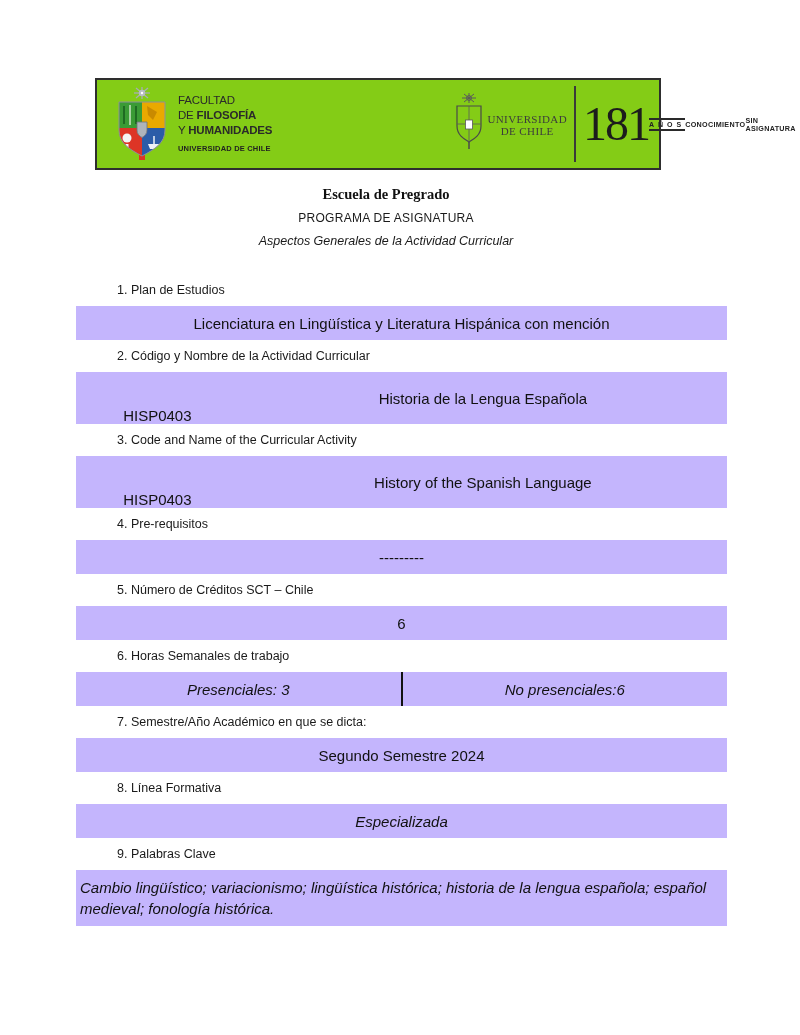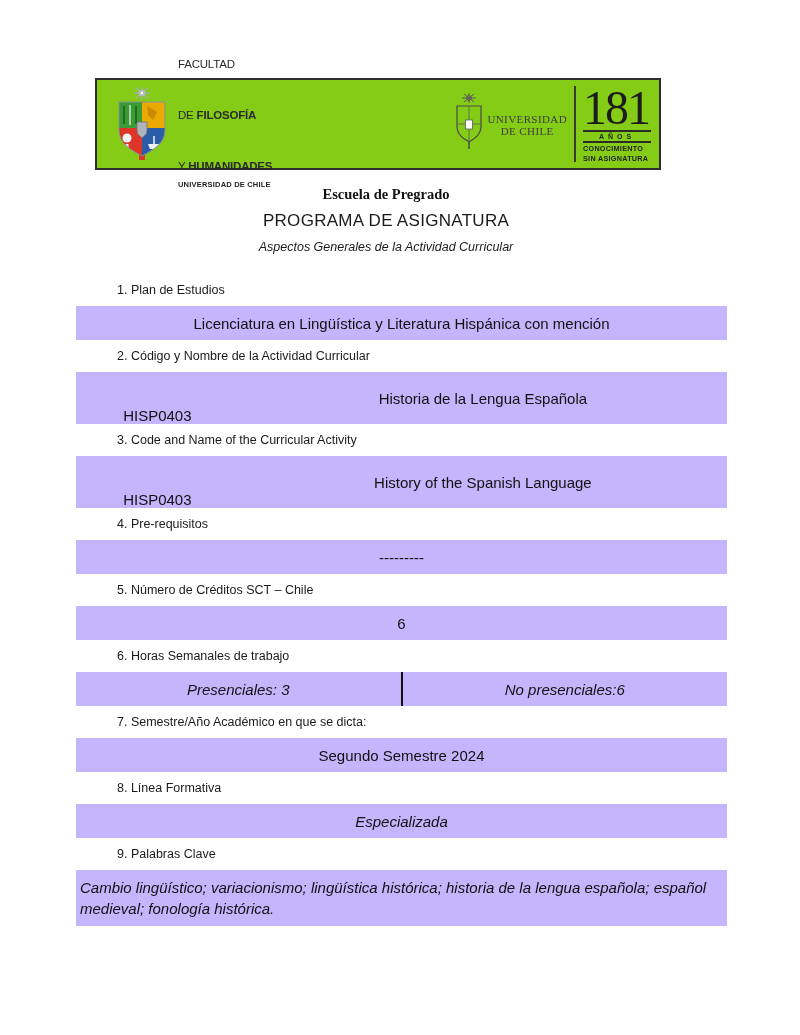--- a/index.html
+++ b/index.html
@@ -12,38 +12,38 @@
   
   .header-box {
     position:absolute; left:95px; top:78px; width:566px; height:92px;
     border:2px solid #2e2e2e; background:#84cc16;
     display:flex; align-items:center; justify-content:space-between;
     padding:0 8px 0 18px;
   }
   .faculty-logo { display:flex; align-items:center; gap:9px; }
   .faculty-text { line-height:15px; letter-spacing:-0.2px; }
   .fl1 { font-size:11.5px; font-weight:normal; color:#2a2a2a; }
-  .fl-mixed { font-size:11.5px; color:#2a2a2a;margin-top:36px; }
+  .fl-mixed { font-size:11.5px; color:#2a2a2a; }
   .fl-mixed b { font-weight:bold; }
   .fl4 { font-size:7.5px; font-weight:bold; margin-top:3px; letter-spacing:0.2px; color:#222; }
 
   .university-logo { display:flex; align-items:center; gap:7px; }
   .uch-block { display:flex; flex-direction:row; align-items:center; }
   .uch-name { font-family:"Liberation Serif", serif; font-size:11px; color:#3c3c3c; letter-spacing:0.4px; line-height:12.5px; text-align:center; margin-top:2px; }
   .logo-vline { width:2px; height:76px; background:#3a3a3a; }
-  .years-block { display:flex; flex-direction:column; width:68px; }
+  .years-block { display:flex; flex-direction:row; align-items:center; width:68px; }
   .years-number { font-family:"Liberation Serif", serif; font-size:48px; line-height:44px; letter-spacing:-2px; color:#1c1c1c; }
   .years-word { width:100%; text-align:center; font-size:7px; font-weight:bold; color:#222;
     border-top:2px solid #2a2a2a; border-bottom:2px solid #2a2a2a; padding:1px 0; letter-spacing:4px; }
   .slogan { font-size:7.2px; font-weight:bold; color:#222; letter-spacing:0.3px; margin-top:2px; line-height:8px; }
 
   
   .titles { position:absolute; left:0; top:186px; width:772px; text-align:center; }
   .school-title { font-family:"Liberation Serif", serif; font-weight:bold; font-size:14.5px; color:#111; }
-  .program-title { font-size:17px; margin-top:8px; letter-spacing:0.3px; color:#1a1a1a; }
+  .program-title { font-size:12px; margin-top:8px; letter-spacing:0.3px; color:#1a1a1a; }
   .doc-subtitle { font-size:12.5px; font-style:italic; margin-top:9px; color:#1a1a1a; }
 
   
   .sections { position:absolute; left:72px; top:283px; width:659px; }
   .section { margin-bottom:0; }
   .field-label { font-size:12.5px; line-height:14px; color:#1a1a1a; margin-bottom:9px;margin-left:45px; }
   .field-box {
     margin-left:4px; width:651px; min-height:34px; background:#c4b5fd;
     display:flex; align-items:center; margin-bottom:9px;
     font-size:15px; color:#111;

